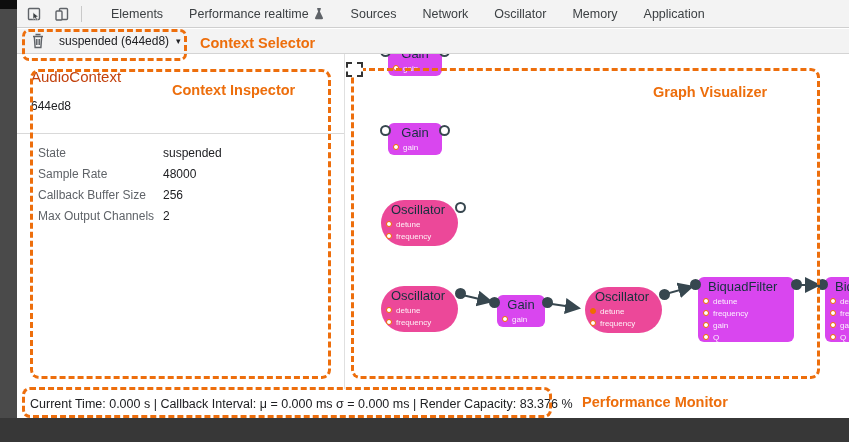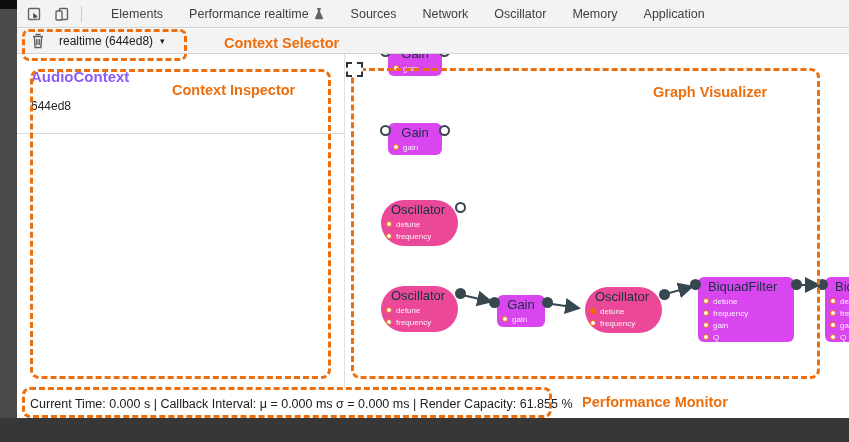--- a/index.html
+++ b/index.html
@@ -26,21 +26,21 @@
   
   .ctxbar { position:absolute; left:0; top:29px; right:0; height:25px; background:#f3f3f3;
             border-bottom:1px solid #d4d4d4; display:flex; align-items:center; }
   .trash { width:14px; height:16px; margin:0 14px 0 14px; cursor:pointer; }
   .ctx-select { display:flex; align-items:center; gap:7px; font-size:12px; color:#202124; cursor:pointer; }
   .caret { font-size:9px; color:#202124; }
 
   
   .content { position:absolute; left:0; top:54px; right:0; height:335px; display:flex; }
   .inspector { width:328px; height:100%; background:#fff; border-right:1px solid #e0e0e0; position:relative; }
-  .insp-title { font-size:15px; color:#8b5cf6; padding:14px 0 0 14px; font-weight:700; }
+  .insp-title { font-size:15px; color:#c2410c; padding:14px 0 0 14px; font-weight:400; }
   .insp-sub { font-size:12px; color:#202124; padding:14px 0 0 14px; }
   .insp-divider { position:absolute; left:0; top:79px; width:100%; height:1px; background:#d9d9d9; }
   .props { position:absolute; left:21px; top:88px; right:8px; }
   .prop-row { display:flex; height:21px; align-items:center; font-size:12px; }
   .prop-label { width:125px; color:#5f6368; }
   .prop-value { color:#202124; }
 
   .graph { flex:1; position:relative; overflow:hidden; background:#fff; }
   .edges-svg { position:absolute; left:0; top:0; z-index:1; }
 
@@ -126,30 +126,48 @@
         </div>
       </div>
   </div>
 
   <div class="ctxbar">
     <svg class="trash" viewBox="0 0 14 16">
       <path d="M4.5 1.5h5M2 3.5h10M3.3 3.5l.8 11h5.8l.8-11" fill="none" stroke="#5f6368" stroke-width="1.4"></path>
       <path d="M5.4 6v6M7 6v6M8.6 6v6" stroke="#5f6368" stroke-width="1.1"></path>
     </svg>
     <div class="ctx-select">
-      <span>realtime (644ed8)</span>
+      <span>suspended (644ed8)</span>
       <span class="caret">▾</span>
     </div>
   </div>
 
   <div class="content">
     <div class="inspector">
       <div class="insp-title">AudioContext</div>
       <div class="insp-sub">644ed8</div>
       <div class="insp-divider"></div>
+      <div class="props">
+          <div class="prop-row">
+            <div class="prop-label">State</div>
+            <div class="prop-value">suspended</div>
+          </div>
+          <div class="prop-row">
+            <div class="prop-label">Sample Rate</div>
+            <div class="prop-value">48000</div>
+          </div>
+          <div class="prop-row">
+            <div class="prop-label">Callback Buffer Size</div>
+            <div class="prop-value">256</div>
+          </div>
+          <div class="prop-row">
+            <div class="prop-label">Max Output Channels</div>
+            <div class="prop-value">2</div>
+          </div>
+        </div>
     </div>
     <div class="graph" id="graph-pane">
         <svg class="edges-svg" width="504" height="335">
           <defs>
             <marker id="arrow" markerWidth="9" markerHeight="9" refX="7" refY="4" orient="auto">
               <path d="M0,0 L8,4 L0,8 z" fill="#37474f"></path>
             </marker>
           </defs>
           <line x1="113" y1="240" x2="146.1536528258323" y2="247.65084295980745" stroke="#37474f" stroke-width="2" marker-end="url(#arrow)"></line>
           <line x1="200" y1="249" x2="234.0663818827902" y2="254.10995728241852" stroke="#37474f" stroke-width="2" marker-end="url(#arrow)"></line>
@@ -289,26 +307,26 @@
             <div class="wa-param">
               <div class="p-port"></div>
               <span class="p-label">Q</span>
             </div>
           </div>
         </div>
       </div>
   </div>
 
   <div class="perfbar">
-    <span class="perf-text">Current Time: 0.000 s | Callback Interval: μ = 0.000 ms σ = 0.000 ms | Render Capacity: 61.855 %</span>
+    <span class="perf-text">Current Time: 0.000 s | Callback Interval: μ = 0.000 ms σ = 0.000 ms | Render Capacity: 83.376 %</span>
   </div>
 </div>
 
 <div class="ann ann-box" style="left:22px; top:29px; width:165px; height:32px; border-radius:7px;"></div>
-<div class="ann ann-label" style="left:200px; top:35px;margin-left:24px;">Context Selector</div>
+<div class="ann ann-label" style="left:200px; top:35px;">Context Selector</div>
 
 <div class="ann ann-box" style="left:30px; top:69px; width:301px; height:310px;"></div>
 <div class="ann ann-label" style="left:172px; top:82px;">Context Inspector</div>
 
 <div class="ann ann-box" style="left:351px; top:68px; width:469px; height:311px;"></div>
 <div class="sel-handle" style="left:346px; top:62px;"></div>
 <div class="ann ann-label" style="left:653px; top:84px;">Graph Visualizer</div>
 
 <div class="ann ann-box" style="left:22px; top:387px; width:530px; height:31px; border-radius:8px;"></div>
 <div class="ann ann-label" style="left:582px; top:394px;">Performance Monitor</div>

